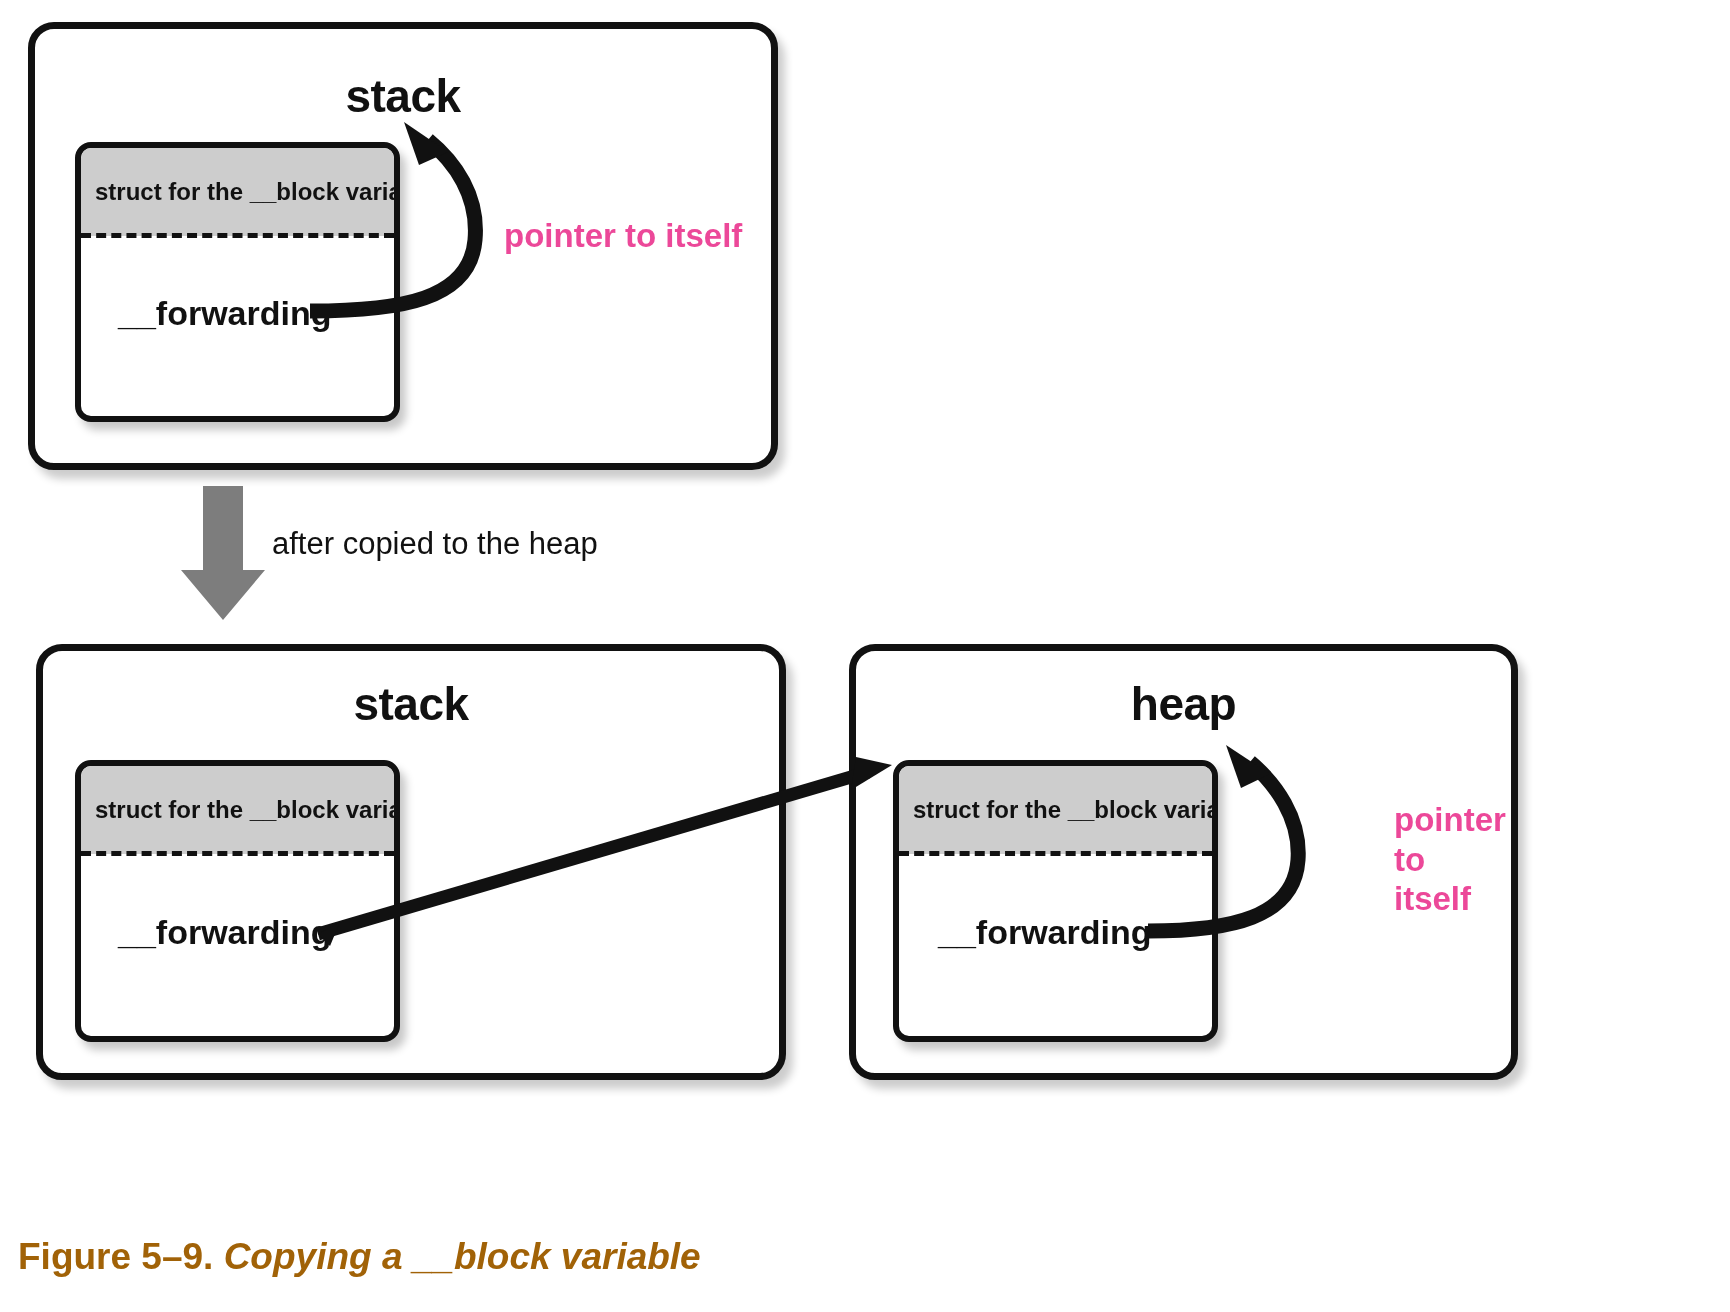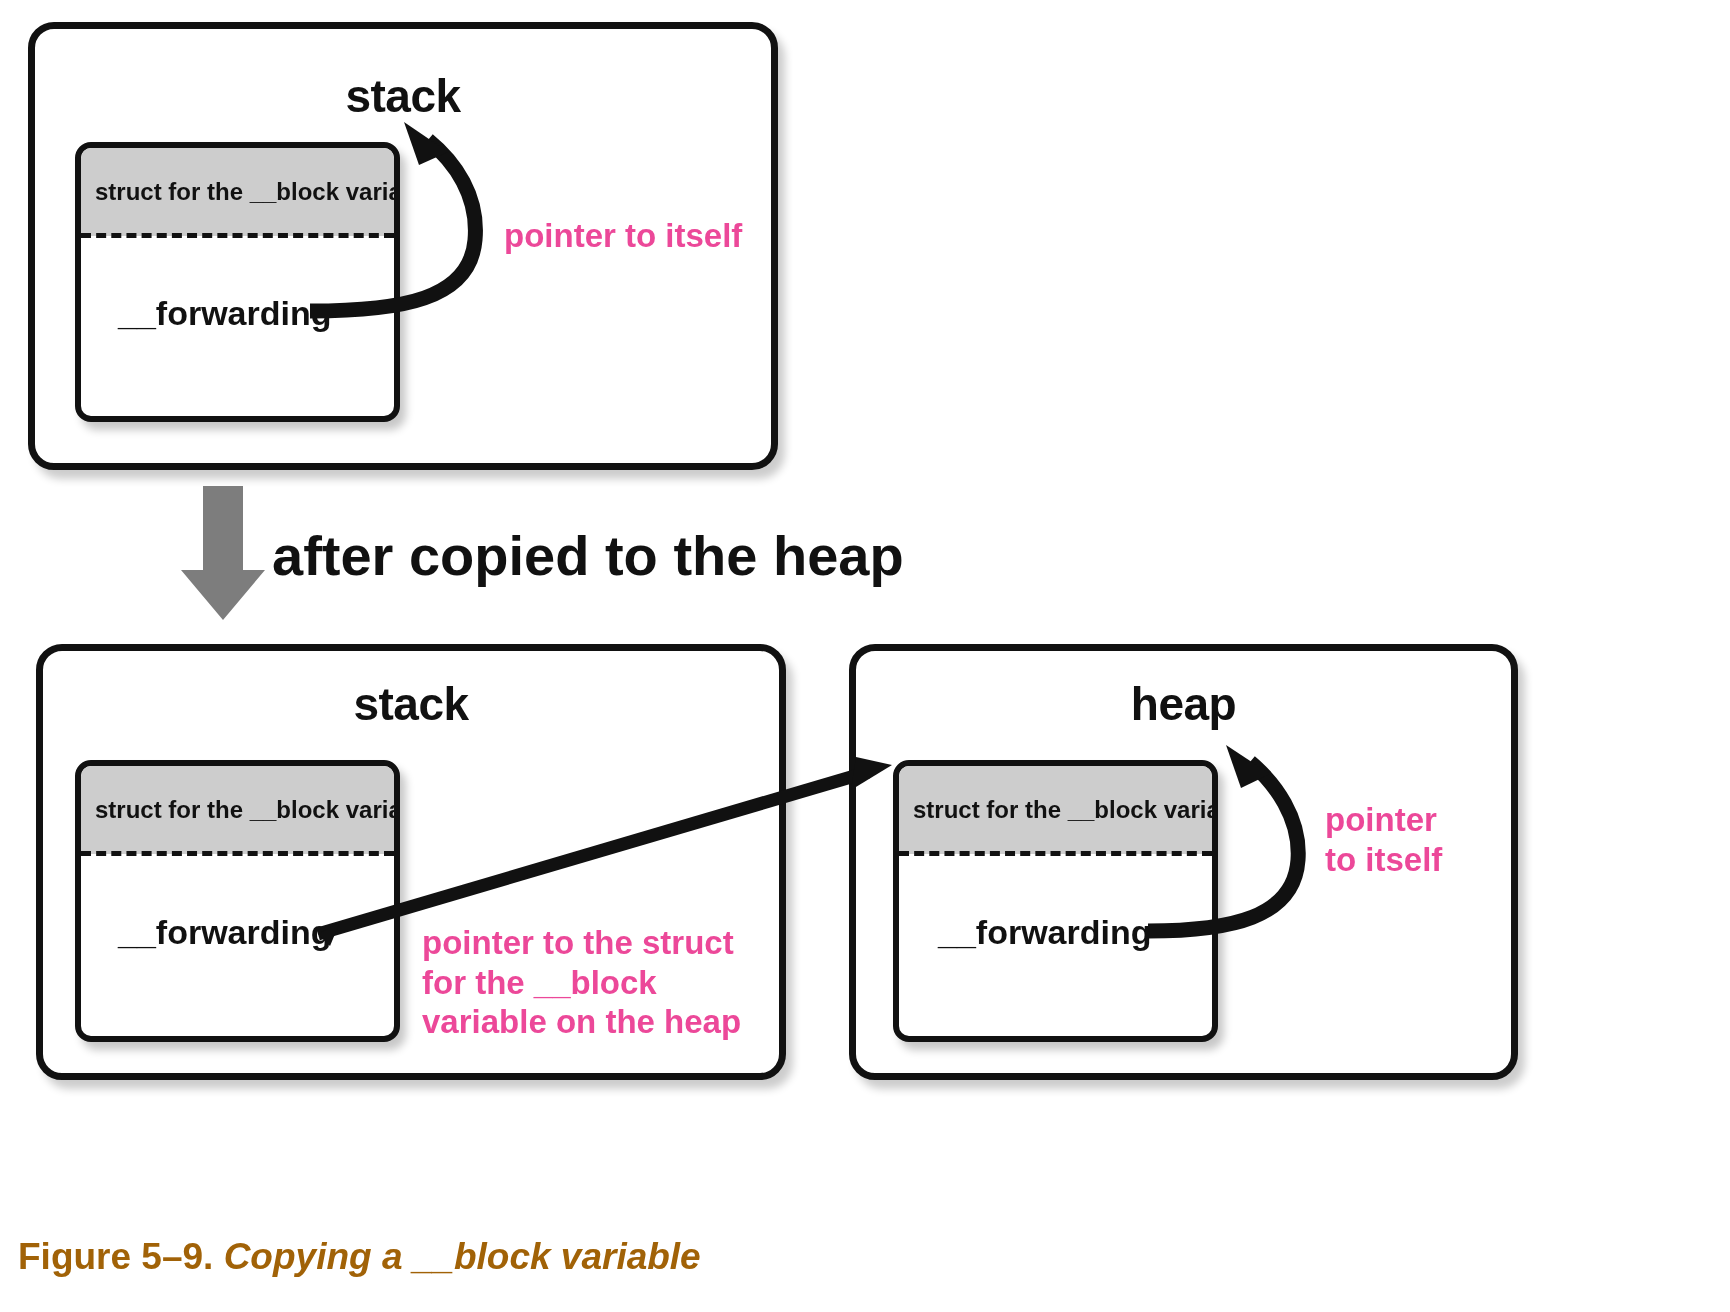--- a/index.html
+++ b/index.html
@@ -91,22 +91,22 @@
   .annotation {
     position: absolute;
     font-size: 33px;
     font-weight: bold;
     line-height: 1.2;
     white-space: pre-line;
     color: #ec4899;
   }
   .transition-label {
     position: absolute;
-    font-size: 56px;
-    font-weight: bold;
+    font-size: 31px;
+    font-weight: normal;
     line-height: 1;
     white-space: nowrap;
     color: #111111;
   }
 
   
   .arrow-layer {
     position: absolute;
     left: 0; top: 0;
     width: 1730px;
@@ -160,37 +160,34 @@
   </div>
 
   <div class="struct-box" style="left:75px; top:760px; width:325px; height:282px;">
     <div class="struct-head" style="height:88px;">
       <span class="struct-head-label">struct for the __block variable</span>
     </div>
     <div class="struct-divider" style="top:85px;"></div>
   </div>
   <div class="forwarding-label" style="left:118px; top:915px;">__forwarding</div>
 
-  <div class="annotation" style="left:422px; top:923px;">pointer to the struct
-for the __block
-variable on the heap</div>
 
   <div class="region" style="left:849px; top:644px; width:669px; height:436px;">
     <div class="region-title" style="top:30px;">heap</div>
   </div>
 
   <div class="struct-box" style="left:893px; top:760px; width:325px; height:282px;">
     <div class="struct-head" style="height:88px;">
       <span class="struct-head-label">struct for the __block variable</span>
     </div>
     <div class="struct-divider" style="top:85px;"></div>
   </div>
   <div class="forwarding-label" style="left:938px; top:915px;">__forwarding</div>
 
-  <div class="annotation" style="left:1325px; top:800px;">pointer
+  <div class="annotation" style="left:1394px; top:800px;">pointer
 to itself</div>
 
   <svg class="arrow-layer" viewBox="0 0 1730 1312" xmlns="http://www.w3.org/2000/svg">
 
     <g>
       <path d="M 310 311
                C 400 311, 470 300, 475 240
                C 479 196, 455 162, 428 140" fill="none" stroke="#111111" stroke-width="15" stroke-linecap="butt"></path>
       <polygon points="404,122 448,152 419,165" fill="#111111"></polygon>
     </g>

